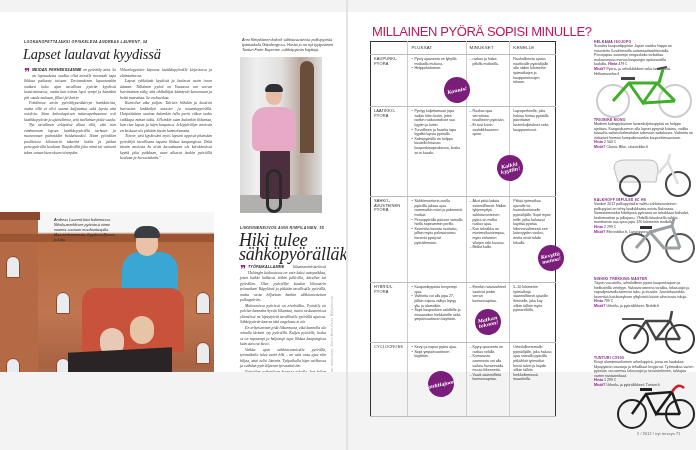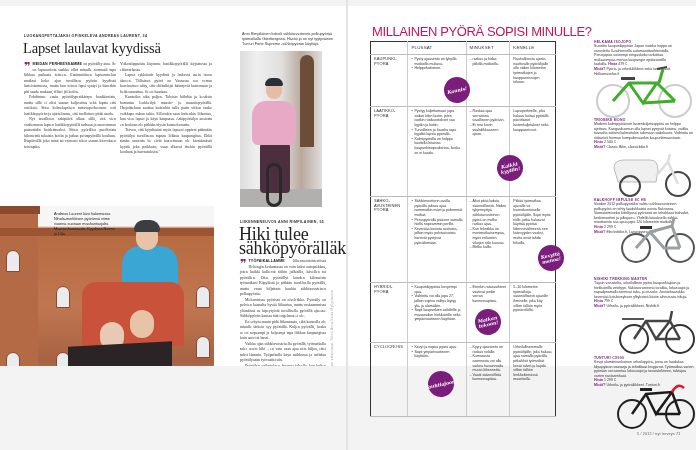--- a/index.html
+++ b/index.html
@@ -1,18 +1,18 @@
 <!DOCTYPE html>
 <html><head>
 <meta charset="utf-8">
 <style>
   * { box-sizing: border-box; margin: 0; padding: 0; }
   html, body { width: 696px; height: 450px; overflow: hidden; background: #f3f3f3; }
   body { font-family: "Liberation Serif", serif; color: #2a2a2a; position: relative; }
-  .page { position: absolute; top: 6px; height: 360px; background: #fff; overflow: hidden; }
+  .page { position: absolute; top: 12px; height: 360px; background: #fff; overflow: hidden; font-style: italic; }
   .page-left { left: 0; width: 346px; }
   .page-right { left: 348px; width: 348px; }
   .gutter { position: absolute; left: 346px; top: 0; width: 2px; height: 450px; background: #e4e4e4; }
 
   .kicker { font-family: "Liberation Sans", sans-serif; font-size: 3.6px; font-weight: bold; letter-spacing: 0.35px; color: #333; text-transform: uppercase; }
   .headline { font-family: "Liberation Serif", serif; font-size: 14.5px; line-height: 15px; color: #222; font-weight: normal; letter-spacing: -0.2px; }
   .body-col { font-family: "Liberation Serif", serif; font-size: 3.9px; line-height: 5.5px; color: #333; text-align: justify; }
   .body-col p { text-indent: 5px; }
   .body-col p.first { text-indent: 0; }
   .quote-mark { color: #7b1d7b; font-family: "DejaVu Sans", sans-serif; font-weight: bold; font-size: 11px; line-height: 8px; float: left; margin-right: 2px; margin-top: 1px; }

